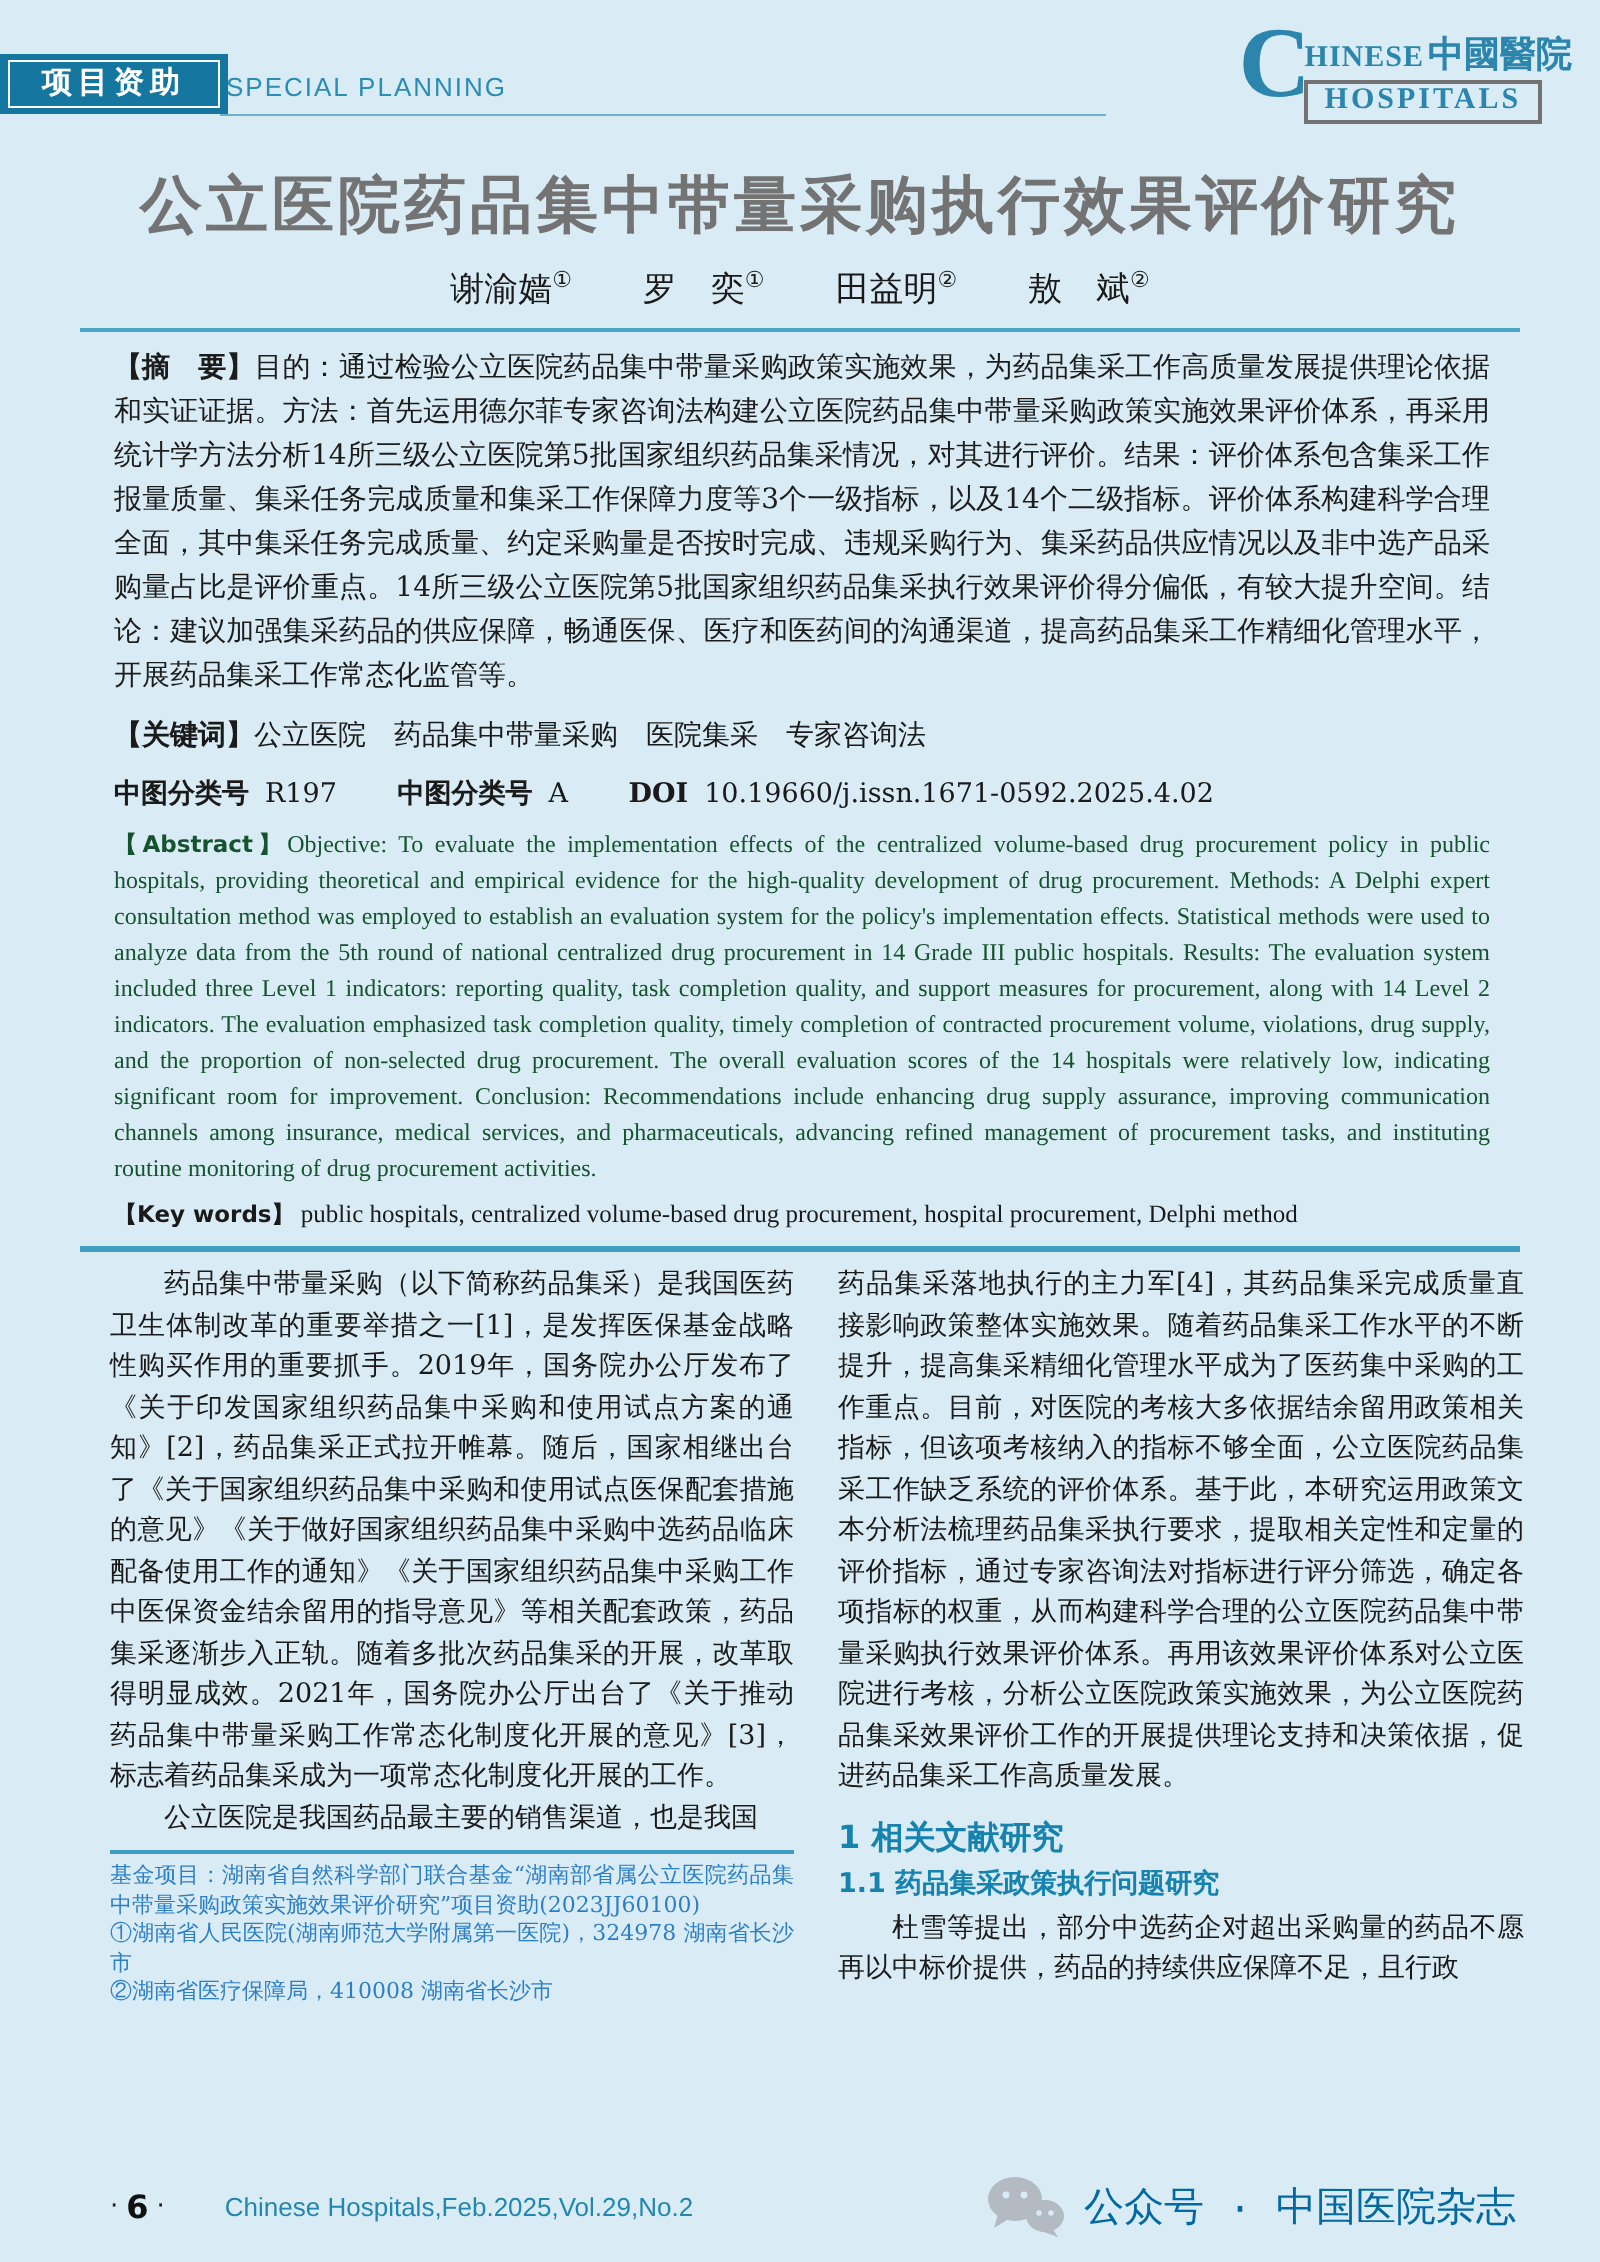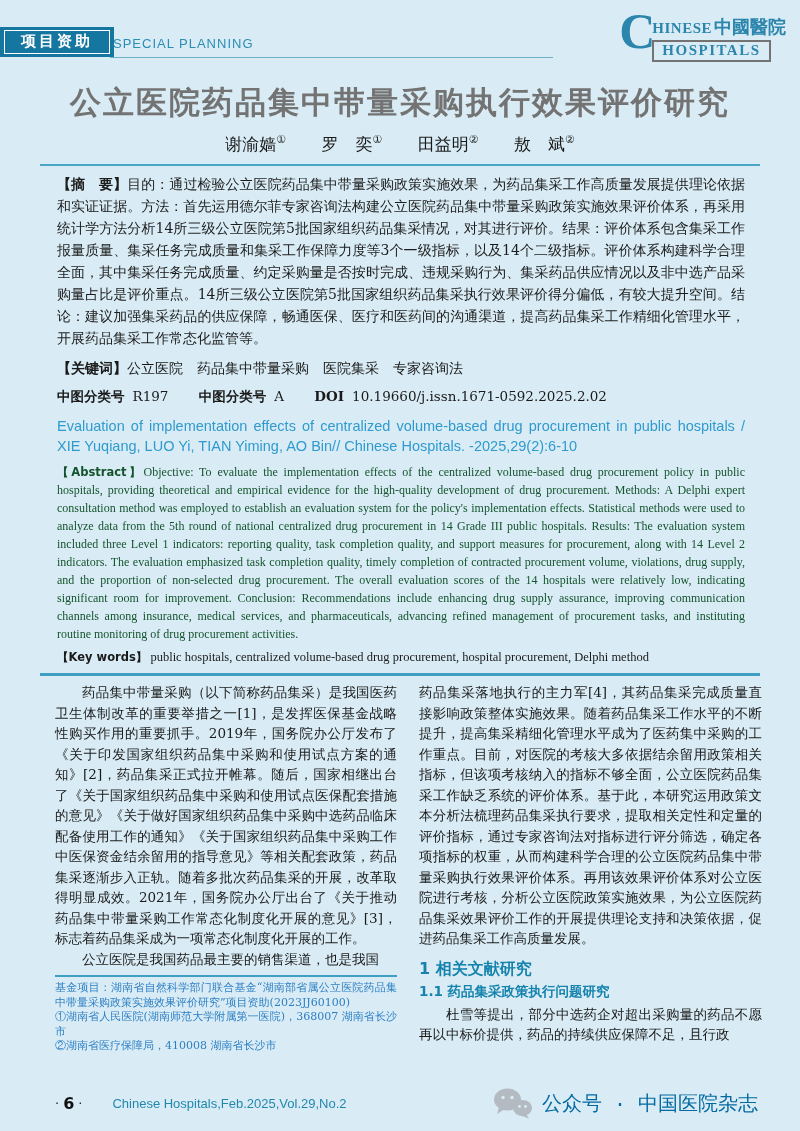--- a/index.html
+++ b/index.html
@@ -118,41 +118,40 @@
   <section class="front">
     <p class="abs-cn">
       <b>【摘　要】</b><span>目的：通过检验公立医院药品集中带量采购政策实施效果，为药品集采工作高质量发展提供理论依据和实证证据。方法：首先运用德尔菲专家咨询法构建公立医院药品集中带量采购政策实施效果评价体系，再采用统计学方法分析14所三级公立医院第5批国家组织药品集采情况，对其进行评价。结果：评价体系包含集采工作报量质量、集采任务完成质量和集采工作保障力度等3个一级指标，以及14个二级指标。评价体系构建科学合理全面，其中集采任务完成质量、约定采购量是否按时完成、违规采购行为、集采药品供应情况以及非中选产品采购量占比是评价重点。14所三级公立医院第5批国家组织药品集采执行效果评价得分偏低，有较大提升空间。结论：建议加强集采药品的供应保障，畅通医保、医疗和医药间的沟通渠道，提高药品集采工作精细化管理水平，开展药品集采工作常态化监管等。</span>
     </p>
     <p class="kw-cn">
       <b>【关键词】</b><span>公立医院　药品集中带量采购　医院集采　专家咨询法</span>
     </p>
     <p class="meta">
       <span class="meta-item"><b>中图分类号</b><span>R197</span></span>
       <span class="meta-item"><b>中图分类号</b><span>A</span></span>
-      <span class="meta-item"><b>DOI</b><span>10.19660/j.issn.1671-0592.2025.2.02</span></span>
+      <span class="meta-item"><b>DOI</b><span>10.19660/j.issn.1671-0592.2025.4.02</span></span>
     </p>
-    <p class="cite-en">Evaluation of implementation effects of centralized volume-based drug procurement in public hospitals / XIE Yuqiang, LUO Yi, TIAN Yiming, AO Bin// Chinese Hospitals. -2025,29(2):6-10</p>
     <p class="abs-en">
       <b>【Abstract】</b><span>Objective: To evaluate the implementation effects of the centralized volume-based drug procurement policy in public hospitals, providing theoretical and empirical evidence for the high-quality development of drug procurement. Methods: A Delphi expert consultation method was employed to establish an evaluation system for the policy's implementation effects. Statistical methods were used to analyze data from the 5th round of national centralized drug procurement in 14 Grade III public hospitals. Results: The evaluation system included three Level 1 indicators: reporting quality, task completion quality, and support measures for procurement, along with 14 Level 2 indicators. The evaluation emphasized task completion quality, timely completion of contracted procurement volume, violations, drug supply, and the proportion of non-selected drug procurement. The overall evaluation scores of the 14 hospitals were relatively low, indicating significant room for improvement. Conclusion: Recommendations include enhancing drug supply assurance, improving communication channels among insurance, medical services, and pharmaceuticals, advancing refined management of procurement tasks, and instituting routine monitoring of drug procurement activities.</span>
     </p>
     <p class="kw-en">
       <b>【Key words】</b> <span>public hospitals, centralized volume-based drug procurement, hospital procurement, Delphi method</span>
     </p>
   </section>
 
   <div class="rule-body"></div>
 
   <section class="columns">
     <div class="col col-left">
       <p class="indent">药品集中带量采购（以下简称药品集采）是我国医药卫生体制改革的重要举措之一[1]，是发挥医保基金战略性购买作用的重要抓手。2019年，国务院办公厅发布了《关于印发国家组织药品集中采购和使用试点方案的通知》[2]，药品集采正式拉开帷幕。随后，国家相继出台了《关于国家组织药品集中采购和使用试点医保配套措施的意见》《关于做好国家组织药品集中采购中选药品临床配备使用工作的通知》《关于国家组织药品集中采购工作中医保资金结余留用的指导意见》等相关配套政策，药品集采逐渐步入正轨。随着多批次药品集采的开展，改革取得明显成效。2021年，国务院办公厅出台了《关于推动药品集中带量采购工作常态化制度化开展的意见》[3]，标志着药品集采成为一项常态化制度化开展的工作。</p>
       <p class="indent">公立医院是我国药品最主要的销售渠道，也是我国</p>
       <div class="footnote">
         <div class="fn-rule"></div>
         <div>基金项目：湖南省自然科学部门联合基金“湖南部省属公立医院药品集中带量采购政策实施效果评价研究”项目资助(2023JJ60100)</div>
-        <div>①湖南省人民医院(湖南师范大学附属第一医院)，368007 湖南省长沙市</div>
+        <div>①湖南省人民医院(湖南师范大学附属第一医院)，324978 湖南省长沙市</div>
         <div>②湖南省医疗保障局，410008 湖南省长沙市</div>
       </div>
     </div>
     <div class="col col-right">
       <p>药品集采落地执行的主力军[4]，其药品集采完成质量直接影响政策整体实施效果。随着药品集采工作水平的不断提升，提高集采精细化管理水平成为了医药集中采购的工作重点。目前，对医院的考核大多依据结余留用政策相关指标，但该项考核纳入的指标不够全面，公立医院药品集采工作缺乏系统的评价体系。基于此，本研究运用政策文本分析法梳理药品集采执行要求，提取相关定性和定量的评价指标，通过专家咨询法对指标进行评分筛选，确定各项指标的权重，从而构建科学合理的公立医院药品集中带量采购执行效果评价体系。再用该效果评价体系对公立医院进行考核，分析公立医院政策实施效果，为公立医院药品集采效果评价工作的开展提供理论支持和决策依据，促进药品集采工作高质量发展。</p>
       <h2 class="sec1">1 相关文献研究</h2>
       <h3 class="sec11">1.1 药品集采政策执行问题研究</h3>
       <p class="indent">杜雪等提出，部分中选药企对超出采购量的药品不愿再以中标价提供，药品的持续供应保障不足，且行政</p>
     </div>
   </section>

